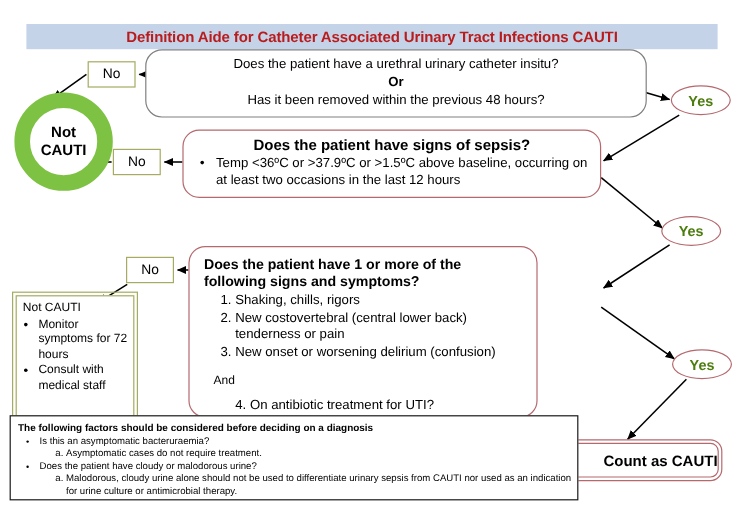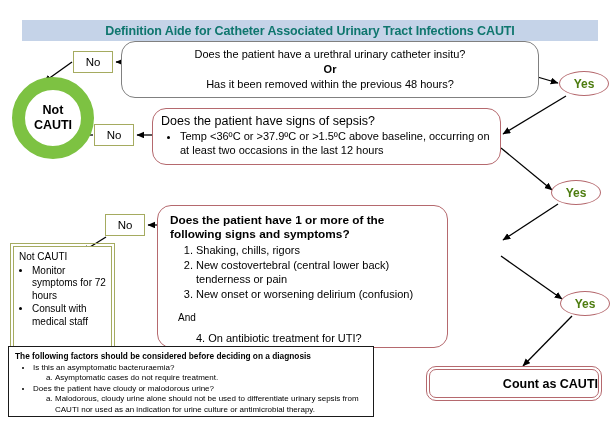--- a/index.html
+++ b/index.html
@@ -28,21 +28,21 @@
     width: 576px;
     height: 21px;
     background: #c5d3e8;
     display: flex;
     align-items: center;
     justify-content: center;
   }
   #title-banner .title-text {
     font-size: 12.5px;
     font-weight: bold;
-    color: #0f766e;
+    color: #b91c1c;
     letter-spacing: -0.1px;
     white-space: nowrap;
   }
 
   
   .qbox {
     box-sizing: border-box;
     border-radius: 14px;
     background: #ffffff;
   }
@@ -58,21 +58,22 @@
     line-height: 15px;
   }
   #q1 .or { font-weight: bold; }
 
   #q2 {
     left: 152px; top: 108px; width: 349px; height: 57px;
     padding: 5px 8px 4px 8px;
     box-sizing: border-box;
   }
   #q2 .heading {
-    font-weight: normal;
+    text-align: center;
+    font-weight: bold;
     font-size: 12.5px;
     line-height: 15px;
   }
   #q2 ul {
     margin: 1px 0 0 0;
     padding-left: 19px;
     list-style-type: disc;
   }
   #q2 li {
     font-size: 11px;
@@ -195,21 +196,21 @@
     border-radius: 7px;
     display: flex;
     align-items: center;
     justify-content: flex-end;
     font-size: 12.5px;
     font-weight: bold;
   }
 
   
   #footnote {
-    left: 8px; top: 346px; width: 366px; height: 71px;
+    left: 8px; top: 346px; width: 474px; height: 71px;
     box-sizing: border-box;
     background: #ffffff;
     border: 1.3px solid #1a1a1a;
     padding: 4px 5px 3px 6px;
     font-size: 8px;
     line-height: 10.5px;
   }
   #footnote .fn-head {
     font-weight: bold;
     font-size: 8.3px;

